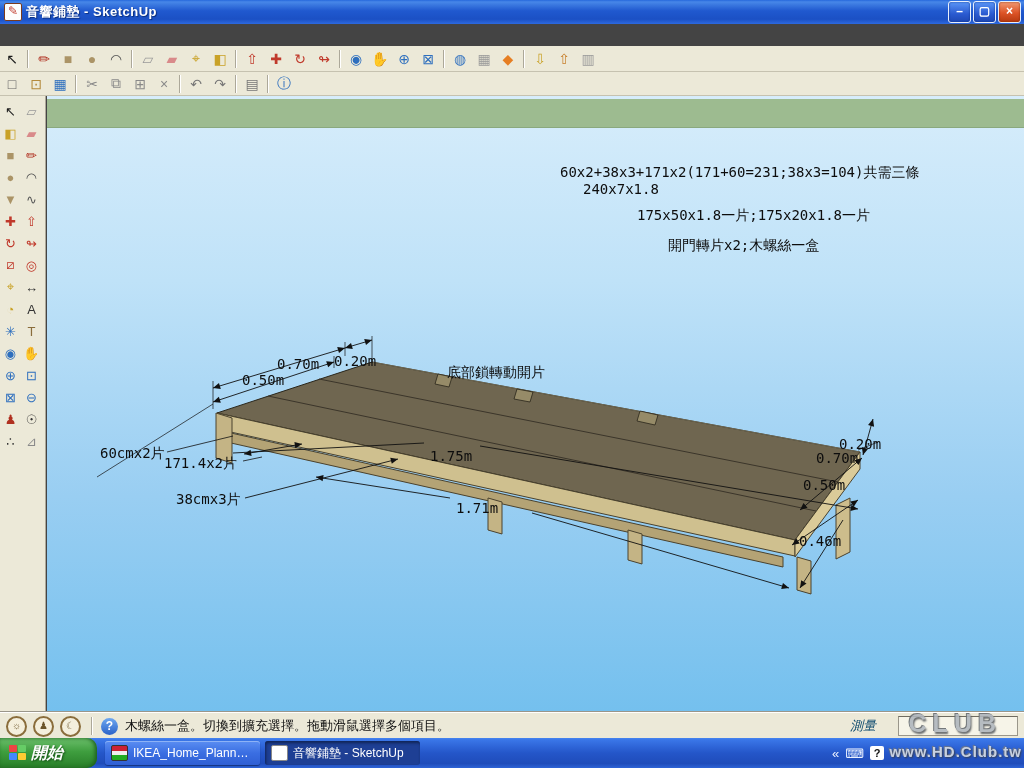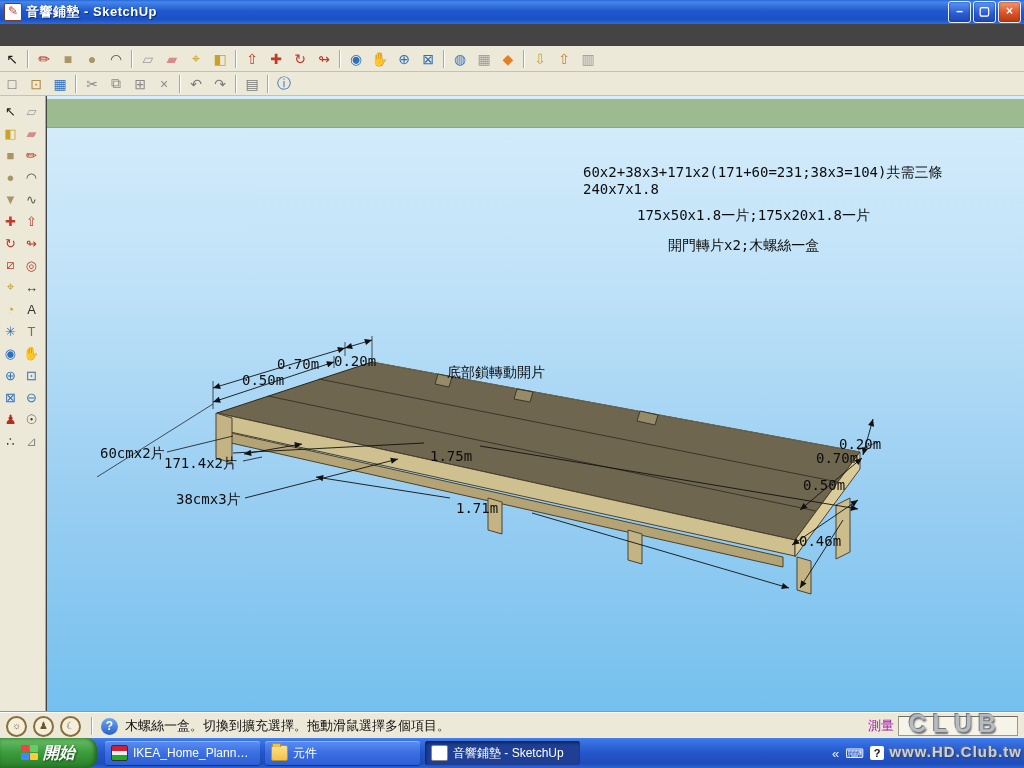--- a/index.html
+++ b/index.html
@@ -44,27 +44,27 @@
   
   .statusbar{position:absolute;left:0;top:712px;width:1024px;height:26px;background:#ece9d8;
     border-top:1px solid #fff;box-shadow:0 -1px 0 #9a968a;display:flex;align-items:center;font-size:13px;}
   .sb-circ{width:17px;height:17px;border-radius:50%;border:2px solid #8a6d3b;background:#f4efdc;
     margin-left:6px;font-size:10px;line-height:16px;text-align:center;color:#6b5429;}
   .sb-sep{width:0;height:18px;border-left:1px solid #aca899;border-right:1px solid #fff;margin:0 8px 0 10px;}
   .sb-help{width:17px;height:17px;border-radius:50%;background:linear-gradient(180deg,#6ea8f0,#2a62c8);
     color:#fff;font-weight:bold;font-size:12px;line-height:17px;text-align:center;margin-right:7px;}
   .sb-text{color:#111;}
   .sb-measure{margin-left:auto;display:flex;align-items:center;}
-  .sb-measure .lbl{color:#a21caf;margin-right:4px;}
+  .sb-measure .lbl{color:#0c4a6e;margin-right:22px;font-style:italic;}
   .sb-box{width:118px;height:18px;background:#f6f4e8;border:1px solid #9a968a;border-top-color:#6f6b60;margin-right:6px;}
   
   .taskbar{position:absolute;left:0;top:738px;width:1024px;height:30px;
     background:linear-gradient(180deg,#4584f0 0%,#3a76e8 6%,#2456c9 50%,#1f4cba 85%,#2e63d6 100%);
     display:flex;align-items:center;}
-  .start{height:30px;width:97px;display:flex;align-items:center;gap:5px;padding-left:21px;box-sizing:border-box;
+  .start{height:30px;width:97px;display:flex;align-items:center;gap:5px;padding-left:9px;box-sizing:border-box;
     background:linear-gradient(180deg,#6cc06c 0%,#3f9e3f 45%,#2c842c 90%);
     border-radius:0 10px 10px 0;box-shadow:inset -2px 0 4px #1c5e1c;color:#fff;
     font-size:16px;font-weight:bold;font-style:italic;text-shadow:1px 1px 2px #145014;}
   .flag{width:17px;height:16px;display:grid;grid-template-columns:8px 8px;grid-template-rows:7px 7px;gap:1px;}
   .flag i{display:block;border-radius:1px;}
   .flag i:nth-child(1){background:#e44;}.flag i:nth-child(2){background:#6c6;}
   .flag i:nth-child(3){background:#48f;}.flag i:nth-child(4){background:#fc3;}
   .taskbtns{display:flex;align-items:center;height:30px;margin-left:8px;gap:5px;}
   .taskbtn{width:155px;height:24px;display:flex;align-items:center;gap:5px;padding:0 6px;box-sizing:border-box;
     border-radius:3px;background:linear-gradient(180deg,#5b8ef2,#3a6ee2 50%,#2f5fd4);
@@ -242,21 +242,21 @@
       <line x1="873" y1="419" x2="863" y2="455" marker-start="url(#mS)" marker-end="url(#mE)"></line>
       <line x1="858" y1="450" x2="878" y2="442" stroke-width="0.7"></line>
       <line x1="862" y1="458" x2="800" y2="510" marker-start="url(#mS)" marker-end="url(#mE)"></line>
       <line x1="858" y1="500" x2="792" y2="545" marker-start="url(#mS)" marker-end="url(#mE)"></line>
       <line x1="843" y1="520" x2="800" y2="588" marker-end="url(#mE)"></line>
     </g>
   </svg>
 
   <div class="anno" data-name="annotation-layer">
     <div>
-      <div class="note" data-name="note-cut-list-line1" style="left: 583px; top: 164px;">60x2+38x3+171x2(171+60=231;38x3=104)共需三條</div>
+      <div class="note" data-name="note-cut-list-line1" style="left: 560px; top: 164px;">60x2+38x3+171x2(171+60=231;38x3=104)共需三條</div>
         <div class="note" data-name="note-cut-list-line2" style="left: 583px; top: 181px;">240x7x1.8</div>
         <div class="note" data-name="note-panels" style="left: 637px; top: 207px;">175x50x1.8一片;175x20x1.8一片</div>
         <div class="note" data-name="note-hardware" style="left: 668px; top: 237px; text-align: center;">開門轉片x2;木螺絲一盒</div>
         <div class="note" data-name="note-bottom-latch" style="left: 447px; top: 364px;">底部鎖轉動開片</div>
     </div>
     <div>
       <div class="dim" data-name="dimension-label" style="left: 277px; top: 356px;">0.70m</div>
         <div class="dim" data-name="dimension-label" style="left: 334px; top: 353px;">0.20m</div>
         <div class="dim" data-name="dimension-label" style="left: 242px; top: 372px;">0.50m</div>
         <div class="dim" data-name="dimension-label" style="left: 100px; top: 445px;">60cmx2片</div>
@@ -294,24 +294,20 @@
           <i></i>
           <i></i>
         </span>
       <span data-name="start-label">開始</span>
     </div>
     <div class="taskbtns">
       <div class="taskbtn" data-name="taskbar-button-ikea">
           <span class="tb-ico winrar-icon" data-name="winrar-icon"></span>
           <span class="tb-label">IKEA_Home_Planner...</span>
         </div>
-        <div class="taskbtn" data-name="taskbar-button-components">
-          <span class="tb-ico folder-icon" data-name="folder-icon"></span>
-          <span class="tb-label">元件</span>
-        </div>
         <div class="taskbtn active" data-name="taskbar-button-sketchup">
           <span class="tb-ico sketchup-icon" data-name="sketchup-icon"></span>
           <span class="tb-label">音響鋪墊 - SketchUp</span>
         </div>
     </div>
     <div class="tray" data-name="system-tray">
       <span class="tray-ico" data-name="hide-icons-chevron">«</span>
         <span class="tray-ico" data-name="keyboard-icon">⌨</span>
         <span class="tray-ico" data-name="help-tray-icon">?</span>
     </div>

